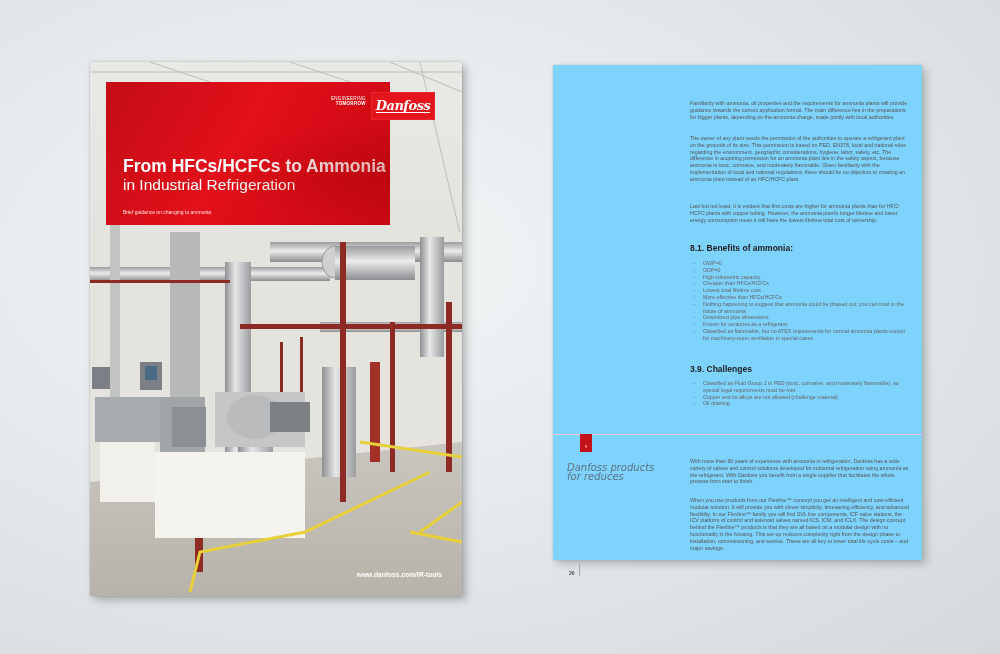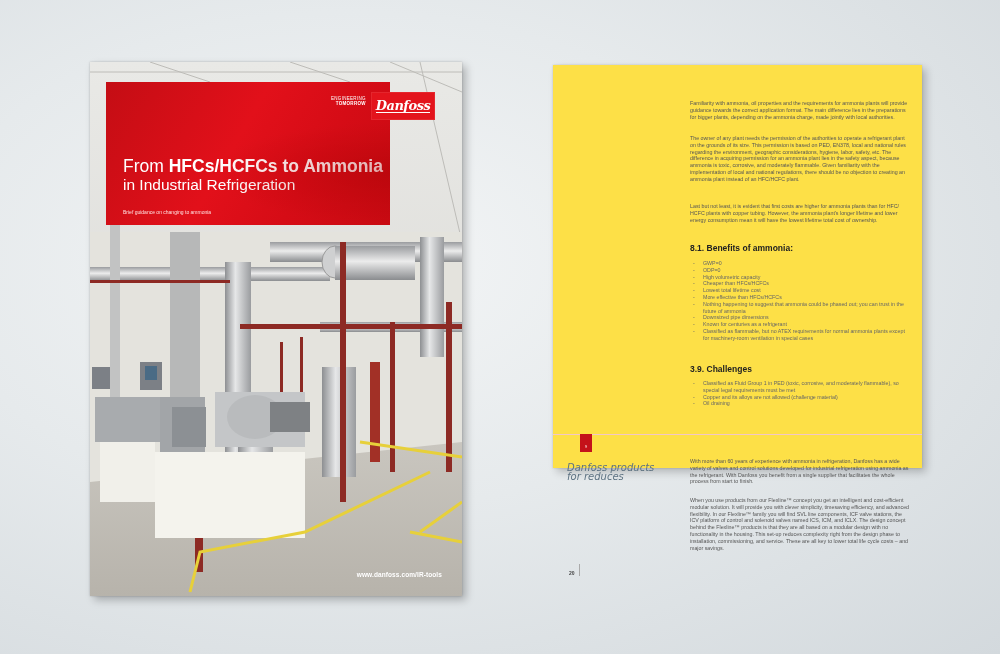--- a/index.html
+++ b/index.html
@@ -40,39 +40,39 @@
   }
   .logo-text {
     font-family: "DejaVu Serif", serif; font-style: italic; font-weight: bold;
     font-size: 13px; color: #fff; letter-spacing: -0.5px;
     border-bottom: 1px solid #fff; line-height: 13px;
   }
   .cover-title {
     position: absolute; left: 17px; top: 75px; font-family: "Liberation Sans", sans-serif;
     font-size: 17.5px; line-height: 19px; color: #fff; white-space: nowrap;
   }
-  .cover-title .light { font-weight: normal; }
+  .cover-title .light { font-weight: bold; }
   .cover-title .bold { font-weight: bold; }
   .cover-subtitle {
     position: absolute; left: 17px; top: 94px; font-family: "Liberation Sans", sans-serif;
     font-size: 15.5px; color: #fff; white-space: nowrap;
   }
   .cover-tagline {
     position: absolute; left: 17px; top: 127px; font-family: "Liberation Sans", sans-serif;
     font-size: 5px; color: #ffe0e0;
   }
   .cover-url {
     position: absolute; right: 20px; bottom: 18px; font-family: "Liberation Sans", sans-serif;
     font-size: 6.5px; font-weight: bold; color: #fff; letter-spacing: 0.1px;
   }
 
   
   .page {
-    position: absolute; left: 553px; top: 65px; width: 369px; height: 403px;
-    background: #fde047;
+    position: absolute; left: 553px; top: 65px; width: 369px; height: 495px;
+    background: #7dd3fc;
     box-shadow: 4px 4px 8px rgba(0,0,0,0.22), 0 0 2px rgba(0,0,0,0.15);
     font-family: "Liberation Sans", sans-serif; color: #4b4b4b;
   }
   .col { position: absolute; left: 137px; width: 220px; }
   .para { font-size: 5.3px; line-height: 6.8px; color: #555; }
   .h2 { font-size: 8.5px; font-weight: bold; color: #222; }
   ul.bullets { list-style: none; font-size: 5.3px; line-height: 6.8px; color: #666; }
   ul.bullets li { position: relative; padding-left: 13px; }
   ul.bullets li::before { content: "-"; position: absolute; left: 3px; }
   .divider {

